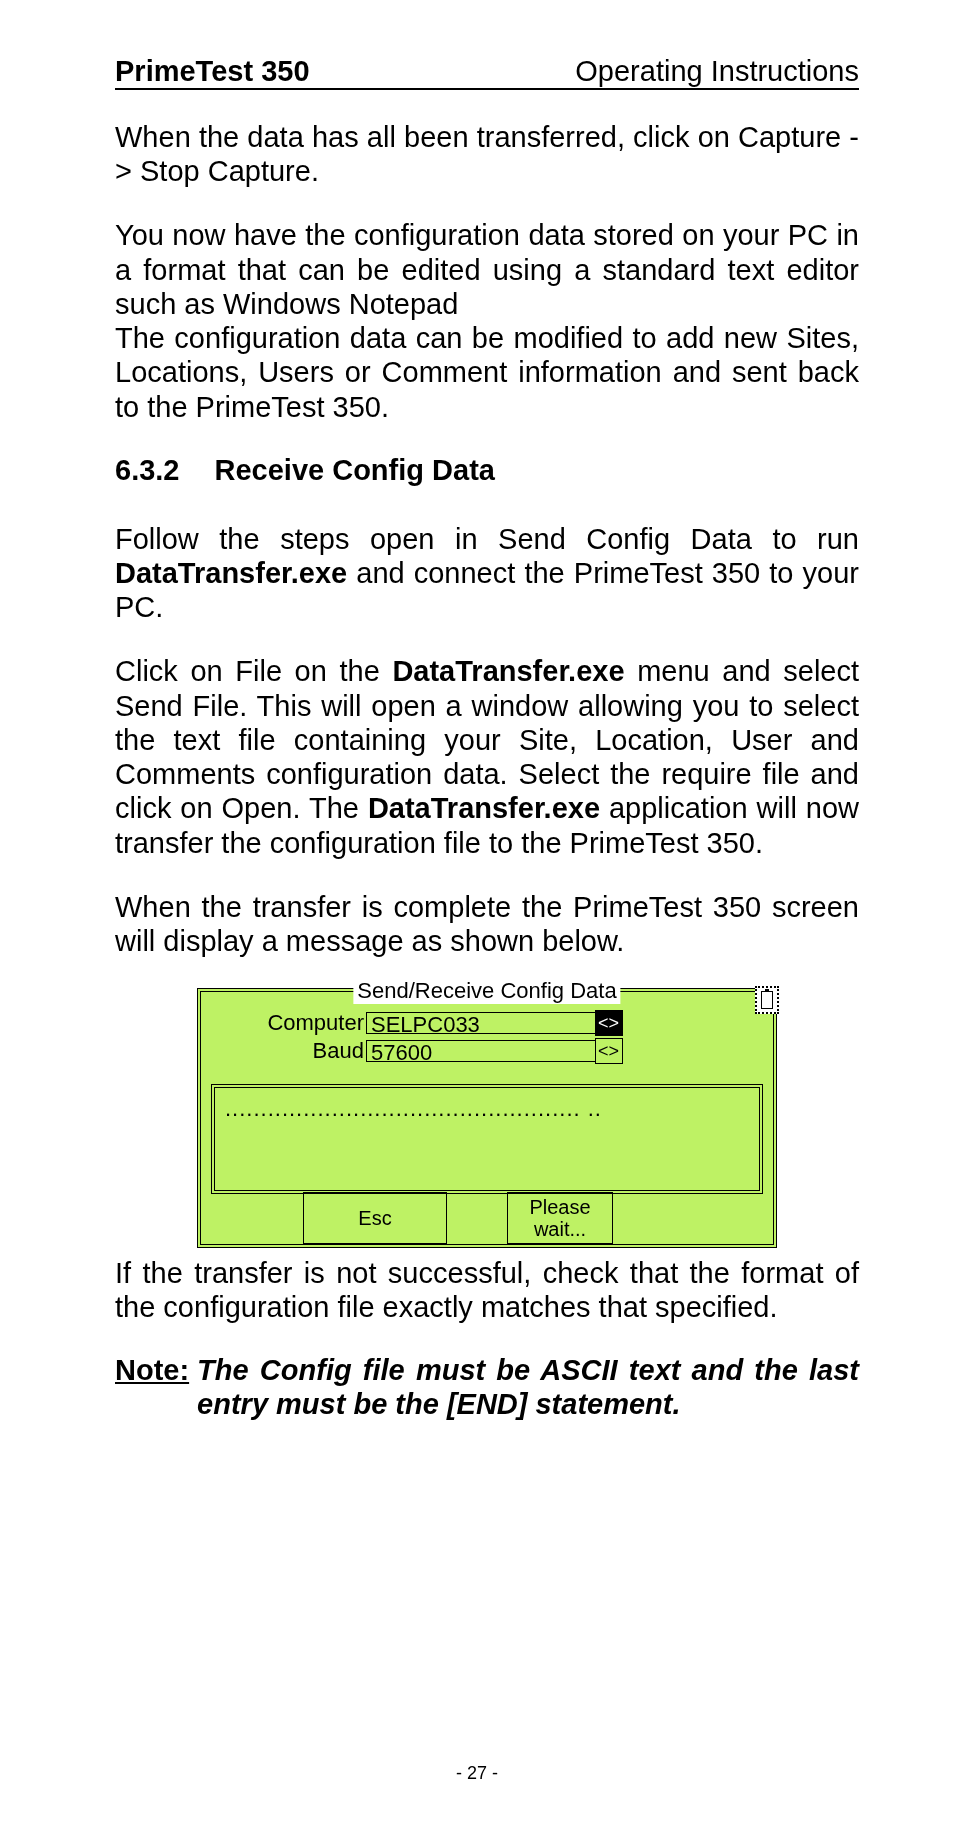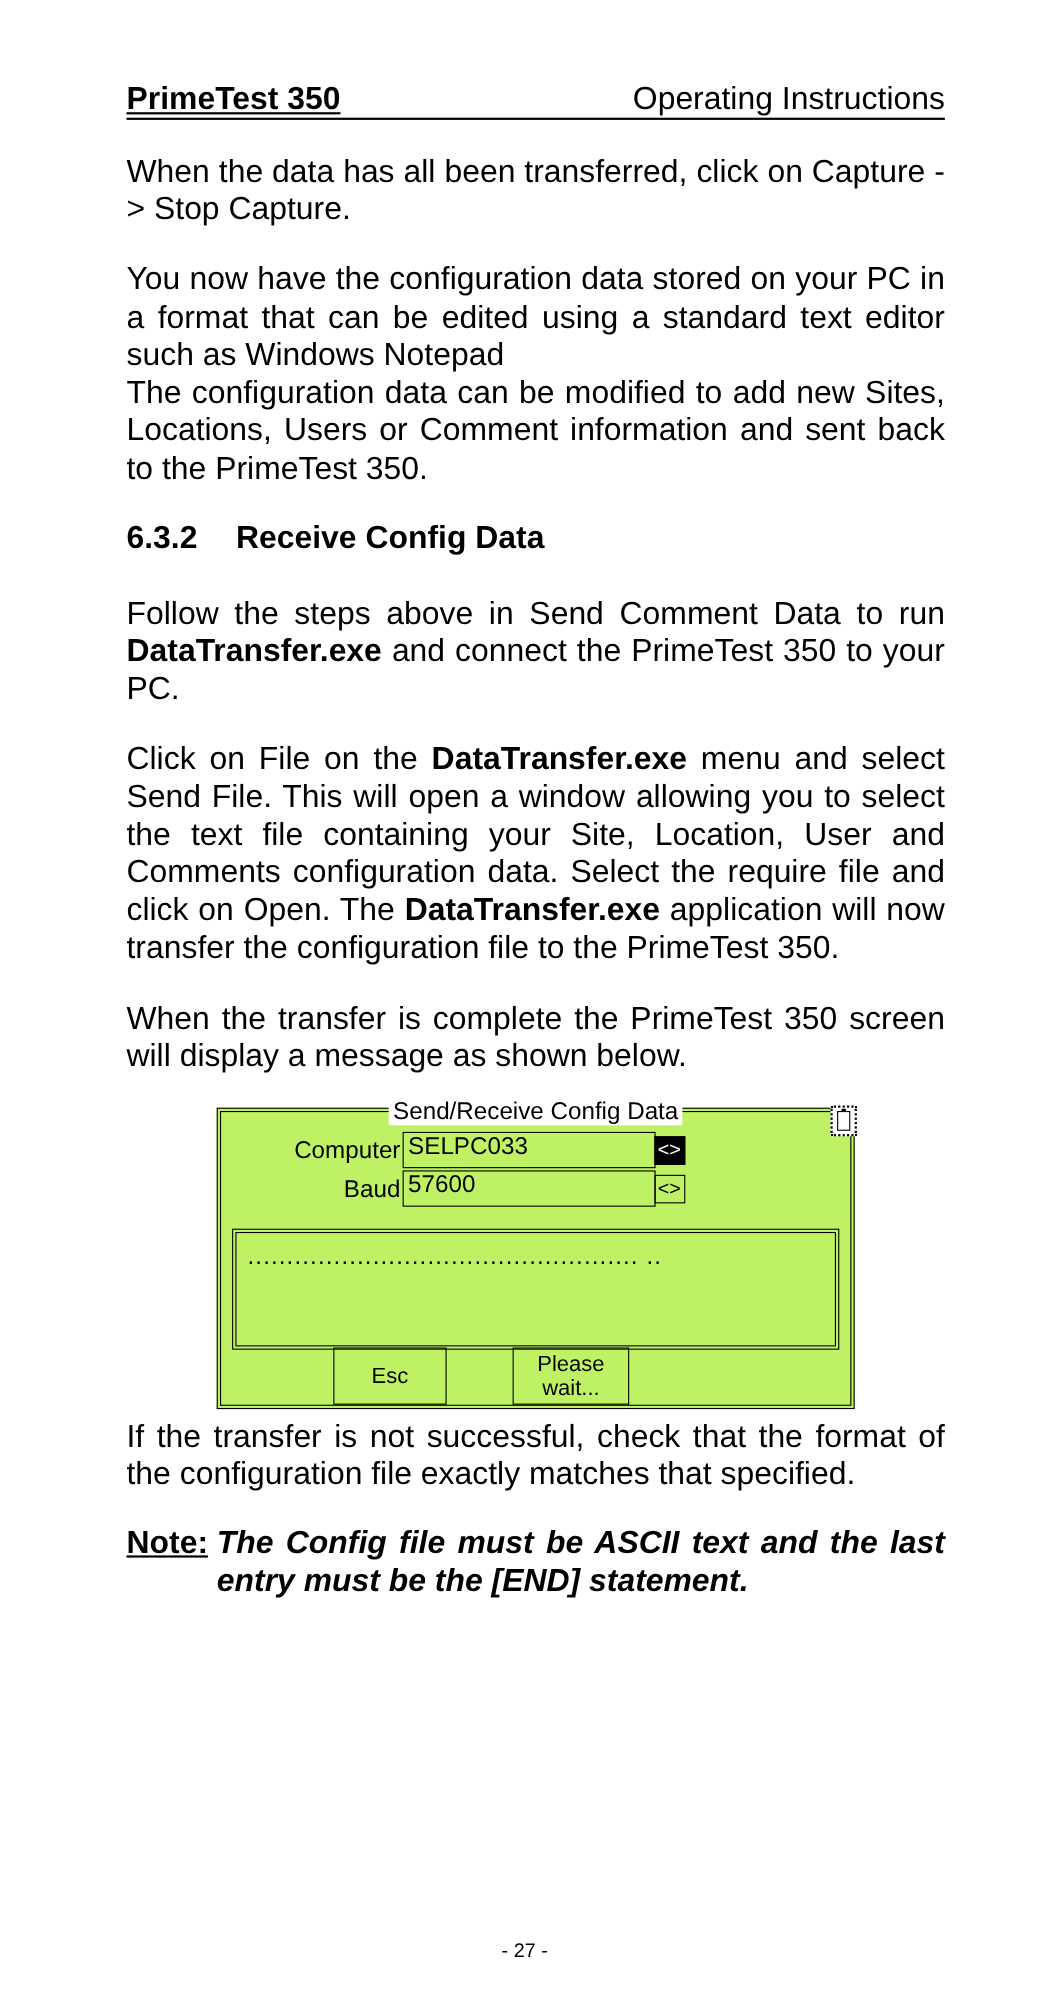--- a/index.html
+++ b/index.html
@@ -20,23 +20,21 @@
       display: flex;
       justify-content: space-between;
       align-items: baseline;
       border-bottom: 2px solid #000;
       padding-bottom: 0;
       margin-bottom: 30px;
     }
     .header-left {
       font-size: 29px;
       font-weight: bold;
-      text-decoration: underline;
       text-underline-offset: 3px;
-      margin-top: 19px;
     }
     .header-right {
       font-size: 29px;
     }
     .body-text {
       font-size: 29px;
       line-height: 1.18;
       text-align: justify;
       margin-bottom: 30px;
     }
@@ -129,21 +127,21 @@
     }
     .config-label {
       text-align: right;
       width: 145px;
       padding-right: 2px;
     }
     .config-value-box {
       border: 1.5px solid #000;
       padding: 0 4px;
       width: 230px;
-      height: 33px;
+      height: 22px;
       line-height: 24px;
       font-family: Arial, sans-serif;
     }
     .config-arrow {
       width: 28px;
       height: 26px;
       border: 1.5px solid #000;
       display: flex;
       align-items: center;
       justify-content: center;
@@ -179,21 +177,21 @@
       border: 1.5px solid #000;
       height: 52px;
       display: flex;
       align-items: center;
       justify-content: center;
       font-size: 20px;
       text-align: center;
       line-height: 1.1;
     }
     .btn-spacer-1 { width: 102px; border: none; }
-    .btn-esc { width: 103px; }
+    .btn-esc { width: 144px; }
     .btn-spacer-2 { width: 60px; border: none; }
     .btn-wait { width: 106px; }
     .page-num {
       position: absolute;
       bottom: 38px;
       left: 50%;
       transform: translateX(-50%);
       font-size: 18px;
     }
   </style>
@@ -208,21 +206,21 @@
 <p class="body-text">When the data has all been transferred, click on Capture -&gt; Stop Capture.</p>
 
 <p class="body-text" style="margin-bottom:0">You now have the configuration data stored on your PC in a format that can be edited using a standard text editor such as Windows Notepad</p>
 <p class="body-text">The configuration data can be modified to add new Sites, Locations, Users or Comment information and sent back to the PrimeTest 350.</p>
 
 <div class="section-heading">
   <span class="section-num">6.3.2</span><span>Receive Config Data</span>
 </div>
 
 <p class="body-text">
-  <span>Follow the steps above in Send Comment Data to run </span><b>DataTransfer.exe</b><span> and connect the PrimeTest 350 to your PC.</span>
+  <span>Follow the steps open in Send Config Data to run </span><b>DataTransfer.exe</b><span> and connect the PrimeTest 350 to your PC.</span>
 </p>
 
 <p class="body-text">
   <span>Click on File on the </span><b>DataTransfer.exe</b><span> menu and select Send File. This will open a window allowing you to select the text file containing your Site, Location, User and Comments configuration data. Select the require file and click on Open. The </span><b>DataTransfer.exe</b><span> application will now transfer the configuration file to the PrimeTest 350.</span>
 </p>
 
 <p class="body-text">When the transfer is complete the PrimeTest 350 screen will display a message as shown below.</p>
 
 <div class="screenshot-container">
   <div class="device-screen">

